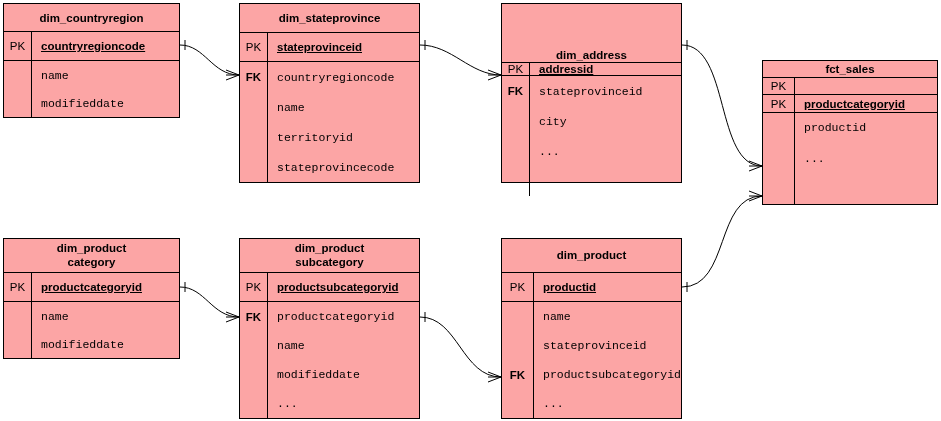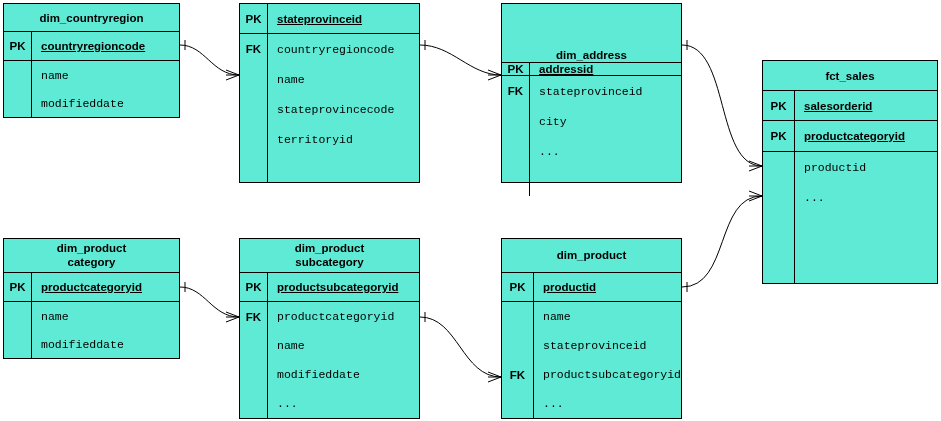--- a/index.html
+++ b/index.html
@@ -23,21 +23,21 @@
     left: 0;
     top: 0;
     width: 941px;
     height: 421px;
     pointer-events: none;
   }
   .entity {
     position: absolute;
     box-sizing: border-box;
     border: 1px solid #000000;
-    background: #5eead4;
+    background: #fca5a5;
     display: flex;
     flex-direction: column;
   }
   .entity-title {
     box-sizing: border-box;
     border-bottom: 1px solid #000000;
     font-size: 11.5px;
     font-weight: bold;
     color: #000000;
     display: flex;
@@ -57,21 +57,21 @@
   .row.sep {
     border-bottom: 1px solid #000000;
   }
   .key-cell {
     box-sizing: border-box;
     border-right: 1px solid #000000;
     display: flex;
     align-items: center;
     justify-content: center;
     font-size: 11.5px;
-    font-weight: bold;
+    font-weight: normal;
     color: #000000;
     flex: 0 0 auto;
   }
   .attr-cell {
     box-sizing: border-box;
     display: flex;
     align-items: center;
     font-size: 11.5px;
     color: #000000;
     padding-left: 9px;
@@ -165,36 +165,37 @@
             <div class="body-key" style="height: 28px;"></div>
             <div class="body-key" style="height: 28px;"></div>
           </div>
           <div class="body-attrcol">
             <div class="body-attr" style="height: 28px;">name</div>
             <div class="body-attr" style="height: 28px;">modifieddate</div>
           </div>
         </div>
       </div>
       <div class="entity" style="left: 239px; top: 3px; width: 181px; height: 180px;">
+        <div class="entity-title" style="height: 29px;">dim_stateprovince</div>
         <div class="row sep" style="height: 30px;">
           <div class="key-cell" style="width: 28px;">PK</div>
           <div class="attr-cell pk">stateprovinceid</div>
         </div>
         <div class="body-group">
           <div class="body-keycol" style="width: 28px;">
             <div class="body-key" style="height: 30px;">FK</div>
             <div class="body-key" style="height: 30px;"></div>
             <div class="body-key" style="height: 30px;"></div>
             <div class="body-key" style="height: 30px;"></div>
           </div>
           <div class="body-attrcol">
             <div class="body-attr" style="height: 30px;">countryregioncode</div>
             <div class="body-attr" style="height: 30px;">name</div>
+            <div class="body-attr" style="height: 30px;">territoryid</div>
             <div class="body-attr" style="height: 30px;">stateprovincecode</div>
-            <div class="body-attr" style="height: 30px;">territoryid</div>
           </div>
         </div>
       </div>
       <div class="entity" style="left: 501px; top: 3px; width: 181px; height: 180px;">
         <div class="entity-title" style="height: 29px; margin-top: 44px;">dim_address</div>
         <div class="row sep" style="height: 30px;">
           <div class="key-cell" style="width: 28px;">PK</div>
           <div class="attr-cell pk">addressid</div>
         </div>
         <div class="body-group">
@@ -204,25 +205,24 @@
             <div class="body-key" style="height: 30px;"></div>
             <div class="body-key" style="height: 30px;"></div>
           </div>
           <div class="body-attrcol">
             <div class="body-attr" style="height: 30px;">stateprovinceid</div>
             <div class="body-attr" style="height: 30px;">city</div>
             <div class="body-attr" style="height: 30px;">...</div>
           </div>
         </div>
       </div>
-      <div class="entity" style="left: 762px; top: 60px; width: 176px; height: 224px;">
+      <div class="entity" style="left: 762px; top: 60px; width: 176px; height: 145px;">
         <div class="entity-title" style="height: 30px;">fct_sales</div>
         <div class="row sep" style="height: 30px;">
           <div class="key-cell" style="width: 32px;">PK</div>
-          <div class="attr-cell pk">salesorderid</div>
         </div>
         <div class="row sep" style="height: 31px;">
           <div class="key-cell" style="width: 32px;">PK</div>
           <div class="attr-cell pk">productcategoryid</div>
         </div>
         <div class="body-group">
           <div class="body-keycol" style="width: 32px;">
             <div class="body-key" style="height: 30px;"></div>
             <div class="body-key" style="height: 30px;"></div>
             <div class="body-key" style="height: 31px;"></div>

